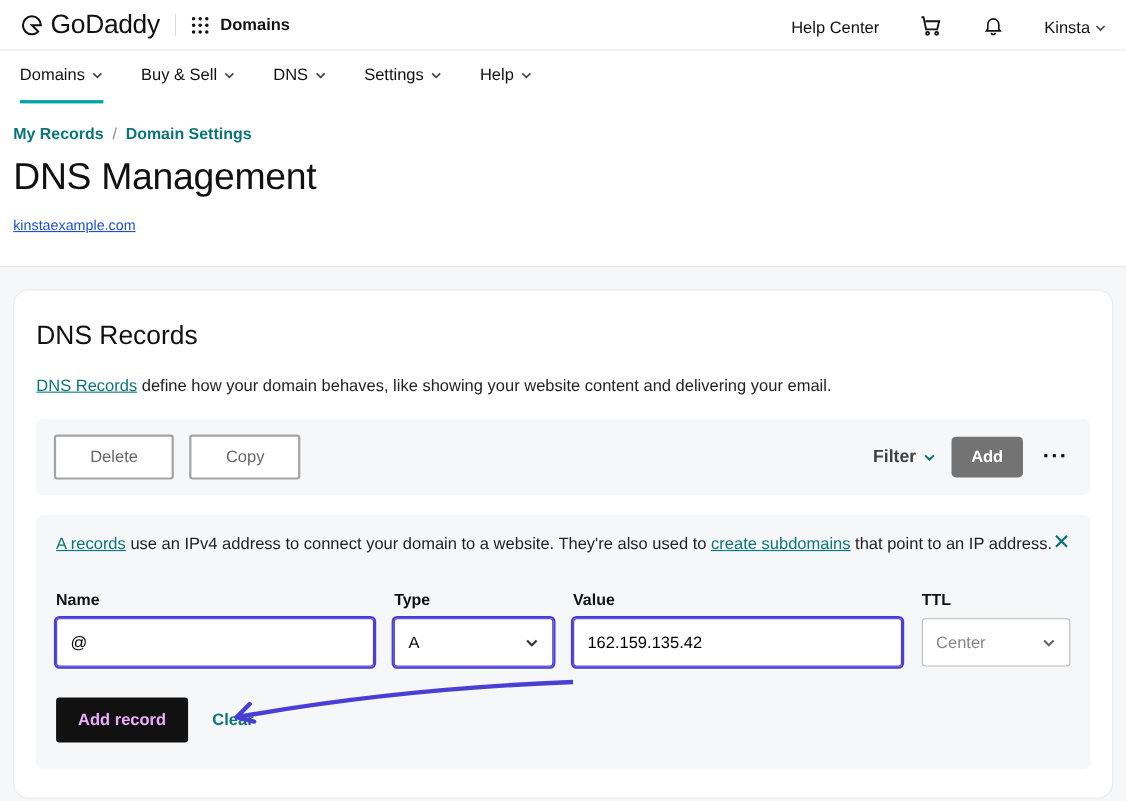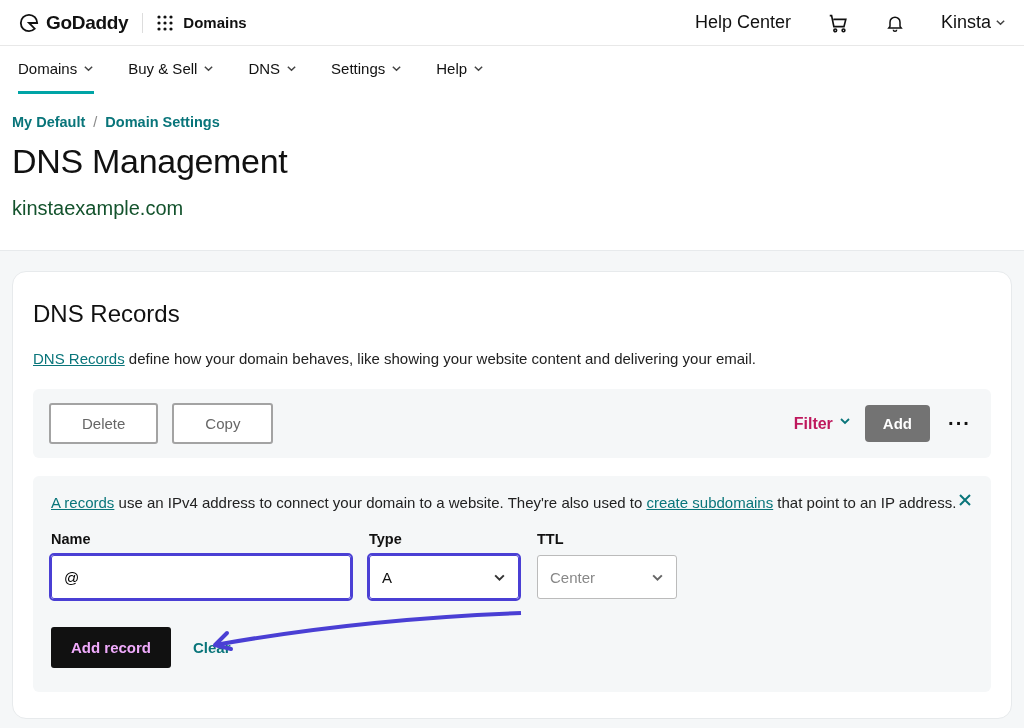--- a/index.html
+++ b/index.html
@@ -1,53 +1,53 @@
 <!DOCTYPE html>
 <html><head>
 <meta charset="utf-8">
 <style>
   * { box-sizing: border-box; margin: 0; padding: 0; }
   body { font-family: -apple-system, BlinkMacSystemFont, "Segoe UI", Arial, sans-serif; background: #fff; color: #111; width: 1024px; }
   .topbar { display: flex; align-items: center; padding: 8px 18px; border-bottom: 1px solid #e8e8e8; height: 46px; }
-  .logo { display: flex; align-items: center; font-weight: 700; font-size: 19px; letter-spacing: -0.3px; }
+  .logo { display: flex; align-items: center; font-weight: 400; font-size: 24px; letter-spacing: -0.3px; }
   .logo svg { margin-right: 6px; }
   .vdiv { width: 1px; height: 20px; background: #ddd; margin: 0 14px; }
   .apps-icon { display: inline-flex; align-items: center; margin-right: 10px; }
   .tb-label { font-size: 15px; font-weight: 600; }
   .spacer { flex: 1; }
-  .tb-right { display: flex; align-items: center; gap: 36px; font-size: 18px; }
+  .tb-right { display: flex; align-items: flex-end; gap: 36px; font-size: 15px; }
   .tb-link { cursor: pointer; }
   .icon-wrap { display: inline-flex; align-items: center; }
   .user-drop { display: flex; align-items: center; gap: 4px; cursor: pointer; }
 
   .nav { display: flex; gap: 34px; padding: 14px 18px 0 18px; font-size: 15px; }
   .nav-item { display: flex; align-items: center; gap: 6px; padding-bottom: 14px; cursor: pointer; border-bottom: 3px solid transparent; }
   .nav-item.active { border-bottom: 3px solid #00a4a6; }
 
   .page-head { padding: 20px 12px 30px 12px; }
   .crumbs { display: flex; gap: 8px; font-size: 14.5px; margin-bottom: 12px; }
   .crumb { color: #09757a; font-weight: 600; cursor: pointer; }
   .crumb-sep { color: #888; }
   .h1 { font-size: 34px; font-weight: 500; margin-bottom: 16px; letter-spacing: -0.3px; }
-  .sub { font-size: 20px; color: #14532d; }
+  .sub { font-size: 13px; color: #1d4ed8; text-decoration: underline; }
 
   .gray-area { background: #f5f7f8; padding: 20px 12px 28px 12px; border-top: 1px solid #e7eaec; }
   .card { background: #fff; border: 1px solid #e7eaec; border-radius: 14px; padding: 28px 20px 26px 20px; }
   .card-h2 { font-size: 24px; font-weight: 500; margin-bottom: 22px; }
   .card-desc { font-size: 15px; color: #222; margin-bottom: 22px; }
   .card-desc a { color: #09757a; text-decoration: underline; cursor: pointer; }
 
   .toolbar { background: #f5f7f8; border-radius: 6px; padding: 14px 16px; display: flex; align-items: center; gap: 14px; margin-bottom: 18px; }
   .sqbtn { border: 2px solid #a3a3a3; background: #fff; color: #666; padding: 10px 31px; font-size: 15px; border-radius: 3px; cursor: pointer; }
-  .filter { color: #be185d; font-weight: 600; display: flex; gap: 6px; cursor: pointer; }
+  .filter { color: #404040; font-weight: 600; display: flex; align-items: center; gap: 6px; cursor: pointer; }
   .addbtn { background: #737373; color: #fff; border: none; padding: 10px 18px; font-size: 15px; border-radius: 4px; cursor: pointer; font-weight: 600; }
   .more { font-size: 20px; font-weight: 700; letter-spacing: 1px; cursor: pointer; padding: 0 4px; }
 
   .info-strip { background: #f5f7f8; border-radius: 6px; padding: 18px 18px 24px 18px; position: relative; }
-  .info-text { font-size: 15px; color: #222; margin-bottom: 20px; }
+  .info-text { font-size: 15px; color: #222; margin-bottom: 35px; }
   .info-text a { color: #09757a; text-decoration: underline; cursor: pointer; }
   .close-x { position: absolute; top: 16px; right: 18px; cursor: pointer; color: #09757a; }
 
   .form-row { display: flex; gap: 18px; margin-bottom: 28px; }
   .field { display: flex; flex-direction: column; gap: 8px; }
   .field label { font-size: 14.5px; font-weight: 700; }
   .ctrl { height: 44px; background: #fff; border: 1px solid #bbb; border-radius: 3px; padding: 0 12px; font-size: 15px; display: flex; align-items: center; justify-content: space-between; }
   .ctrl.hl { outline: 2px solid #4a3fd4; border-color: #4a3fd4; }
   .ctrl input { border: none; outline: none; font-size: 15px; width: 100%; background: transparent; }
   .w-type { width: 150px; }
@@ -141,21 +141,21 @@
   <div class="nav-item">
     <span>Help</span>
     <svg width="11" height="11" viewBox="0 0 12 12">
         <path d="M2 4l4 4 4-4" fill="none" stroke="#444" stroke-width="1.6"></path>
       </svg>
   </div>
 </div>
 
 <div class="page-head">
   <div class="crumbs">
-    <span class="crumb">My Default</span>
+    <span class="crumb">My Records</span>
     <span class="crumb-sep">/</span>
     <span class="crumb">Domain Settings</span>
   </div>
   <h1 class="h1">DNS Management</h1>
   <div class="sub">kinstaexample.com</div>
 </div>
 
 <div class="gray-area">
   <div class="card">
     <h2 class="card-h2">DNS Records</h2>
@@ -196,20 +196,26 @@
         </div>
         <div class="field w-type">
           <label>Type</label>
           <div class="ctrl hl">
             <span>A</span>
             <svg width="13" height="13" viewBox="0 0 12 12">
                 <path d="M2 4l4 4 4-4" fill="none" stroke="#333" stroke-width="1.8"></path>
               </svg>
           </div>
         </div>
+        <div class="field w-value">
+          <label>Value</label>
+          <div class="ctrl hl">
+            <input value="162.159.135.42" style="">
+          </div>
+        </div>
         <div class="field w-ttl">
           <label 349="">TTL</label>
           <div class="ctrl">
             <span class="muted">Center</span>
             <svg width="13" height="13" viewBox="0 0 12 12">
                 <path d="M2 4l4 4 4-4" fill="none" stroke="#666" stroke-width="1.8"></path>
               </svg>
           </div>
         </div>
       </div>

